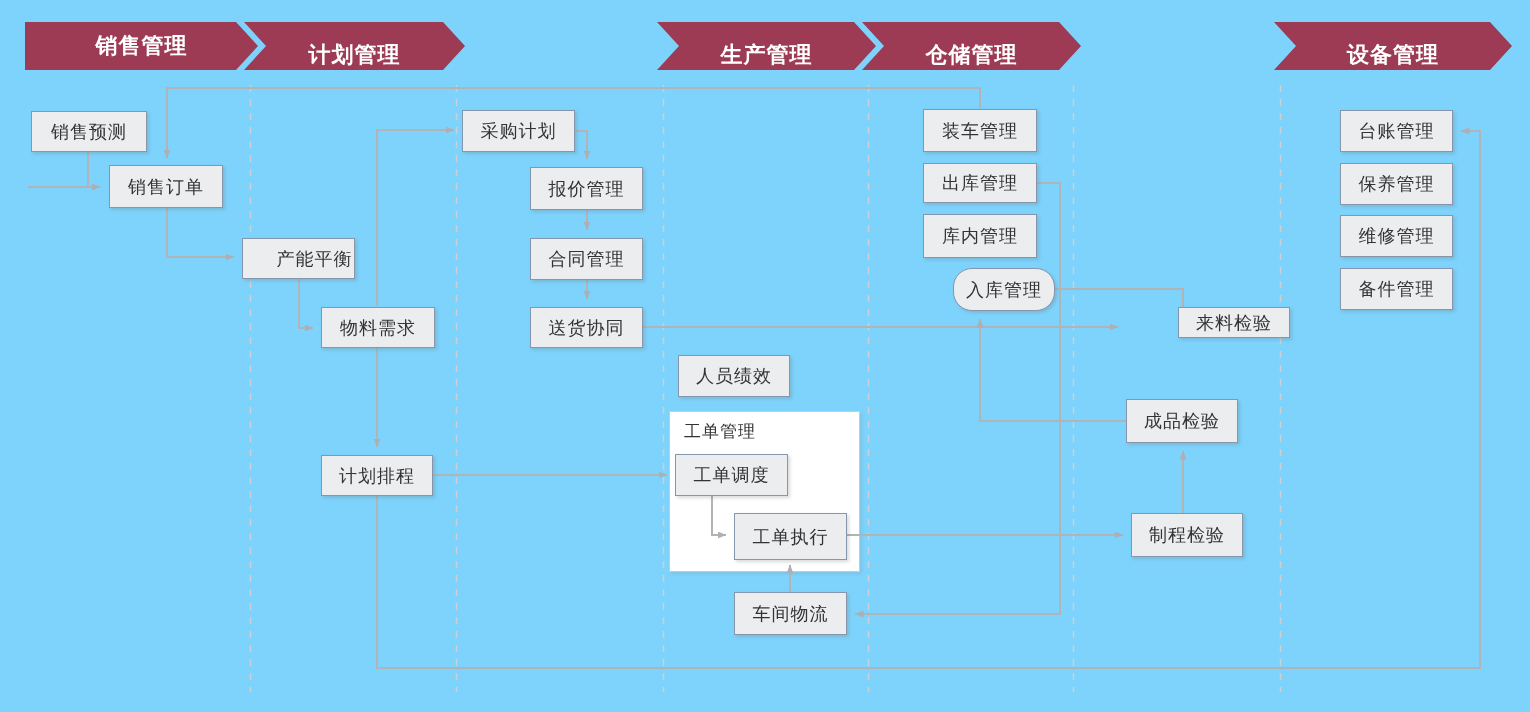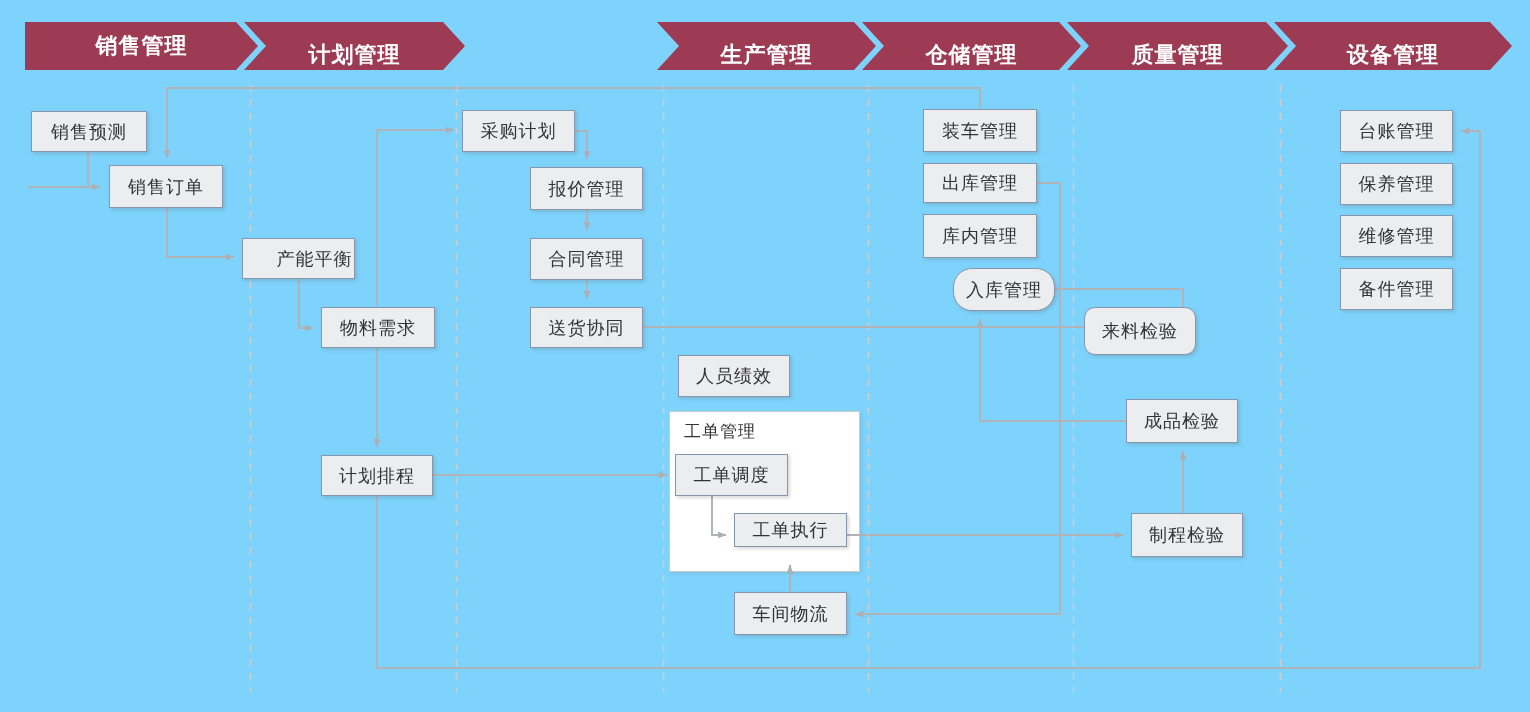--- a/index.html
+++ b/index.html
@@ -47,23 +47,20 @@
       <span>销售管理</span>
     </div>
   <div class="chev chev-mid" style="left:244px;width:221px;">
       <span>计划管理</span>
     </div>
   <div class="chev chev-mid" style="left:657px;width:219px;">
       <span>生产管理</span>
     </div>
   <div class="chev chev-mid" style="left:862px;width:219px;">
       <span>仓储管理</span>
-    </div>
-  <div class="chev chev-mid" style="left:1067px;width:221px;">
-      <span>质量管理</span>
     </div>
   <div class="chev chev-mid" style="left:1274px;width:238px;">
       <span>设备管理</span>
     </div>
 
   <div class="group-box" style="left:669px;top:411px;width:191px;height:161px;"></div>
   <div class="group-label" style="left:684px;top:420px;">工单管理</div>
 
   <svg id="wires" width="1530" height="712">
     <defs>
@@ -111,29 +108,29 @@
   <div class="node" style="left:321px;top:307px;width:114px;height:41px;">物料需求</div>
   <div class="node" style="left:321px;top:455px;width:112px;height:41px;">计划排程</div>
 
   <div class="node" style="left:462px;top:110px;width:113px;height:42px;">采购计划</div>
   <div class="node" style="left:530px;top:167px;width:113px;height:43px;">报价管理</div>
   <div class="node" style="left:530px;top:238px;width:113px;height:42px;">合同管理</div>
   <div class="node" style="left:530px;top:307px;width:113px;height:41px;">送货协同</div>
 
   <div class="node" style="left:678px;top:355px;width:112px;height:42px;">人员绩效</div>
   <div class="node" style="left:675px;top:454px;width:113px;height:42px;">工单调度</div>
-  <div class="node" style="left:734px;top:513px;width:113px;height:34px;">工单执行</div>
+  <div class="node" style="left:734px;top:513px;width:113px;height:47px;">工单执行</div>
   <div class="node" style="left:734px;top:592px;width:113px;height:43px;">车间物流</div>
 
   <div class="node" style="left:923px;top:109px;width:114px;height:43px;">装车管理</div>
   <div class="node" style="left:923px;top:163px;width:114px;height:40px;">出库管理</div>
   <div class="node" style="left:923px;top:214px;width:114px;height:44px;">库内管理</div>
   <div class="node" style="left:953px;top:268px;width:102px;height:43px;border-radius:19px;">入库管理</div>
 
-  <div class="node" style="left:1084px;top:307px;width:112px;height:48px;border-radius:11px;">来料检验</div>
+  <div class="node" style="left:1178px;top:307px;width:112px;height:31px;">来料检验</div>
   <div class="node" style="left:1126px;top:399px;width:112px;height:44px;">成品检验</div>
   <div class="node" style="left:1131px;top:513px;width:112px;height:44px;">制程检验</div>
 
   <div class="node" style="left:1340px;top:110px;width:113px;height:42px;">台账管理</div>
   <div class="node" style="left:1340px;top:163px;width:113px;height:42px;">保养管理</div>
   <div class="node" style="left:1340px;top:215px;width:113px;height:42px;">维修管理</div>
   <div class="node" style="left:1340px;top:268px;width:113px;height:42px;">备件管理</div>
 
 </div>
 

